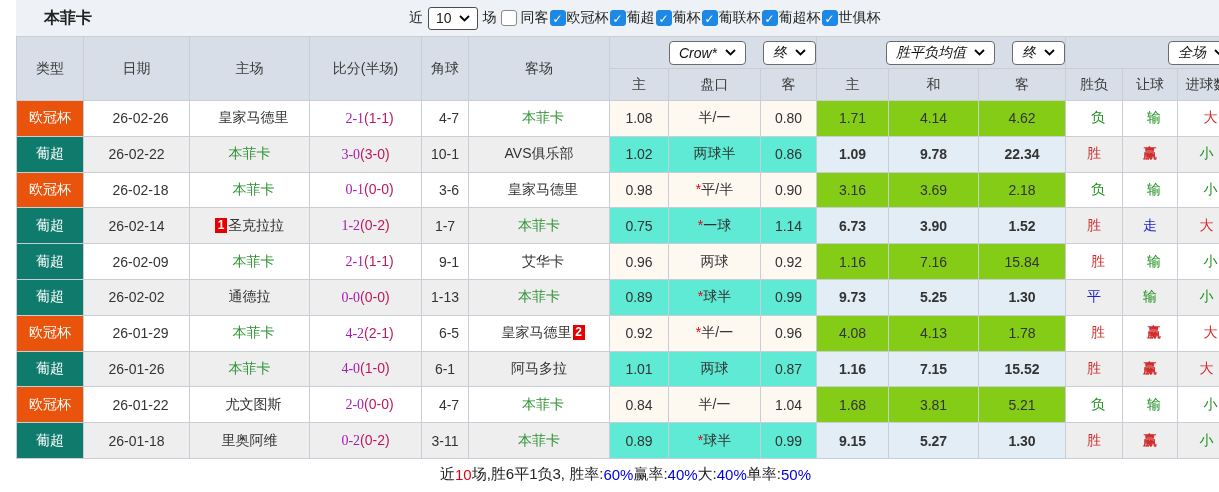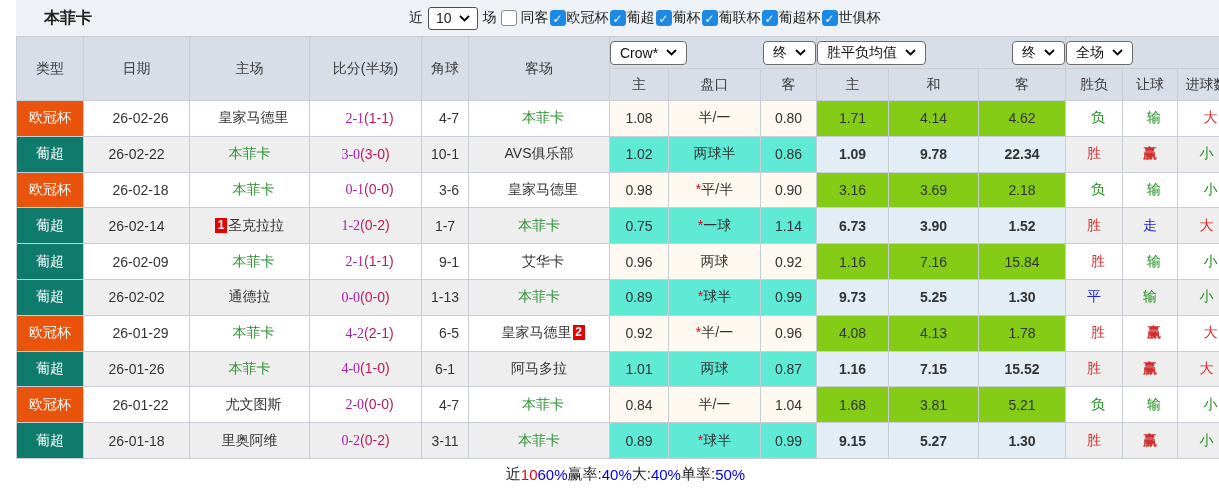--- a/index.html
+++ b/index.html
@@ -46,21 +46,21 @@
   }
   th,td{
     border:1px solid #c9ced6; text-align:center; vertical-align:middle;
     font-size:14px; font-weight:normal; overflow:hidden; white-space:nowrap;
   }
   thead th{ background:#d8dee8; color:#3a3a3a; }
   thead tr.hdr-top th{ height:32px; }
   thead tr.hdr-sub th{ height:32px; }
   tbody tr{ height:35.8px; }
 
-  .selwrap{ display:flex; align-items:center; justify-content:space-between; gap:17px; }
+  .selwrap{ display:flex; align-items:center; justify-content:flex-end; gap:17px;font-style:italic; }
   .select{
     display:inline-flex; align-items:center; gap:8px;
     background:#fff; border:1px solid #6b6b6b; border-radius:4px;
     padding:2px 9px; height:24px; font-size:14px; color:#111; cursor:default;
   }
   .chev{ flex:none; }
 
   tbody td.bg-orange{ background:#e9530b; color:#fff; }
   tbody td.bg-teal{ background:#0e7b6d; color:#fff; }
 
@@ -386,20 +386,21 @@
           <td class="plain c-red">胜</td>
           <td class="plain c-red bold">赢</td>
           <td class="plain c-green">小</td>
         </tr>
       </tbody>
   </table>
 
   <div class="footer" id="footer">
       <span class="f-dark">近</span>
       <span class="f-red">10</span>
+      <span class="f-dark">场,胜6平1负3, 胜率:</span>
       <span class="f-blue">60%</span>
       <span class="f-dark"> 赢率:</span>
       <span class="f-blue">40%</span>
       <span class="f-dark"> 大:</span>
       <span class="f-blue">40%</span>
       <span class="f-dark"> 单率:</span>
       <span class="f-blue">50%</span>
     </div>
 </div>
 

